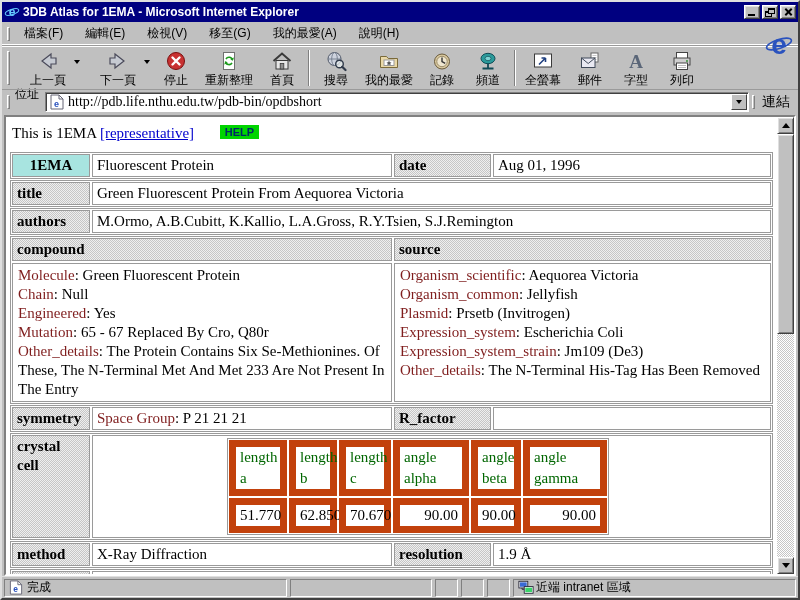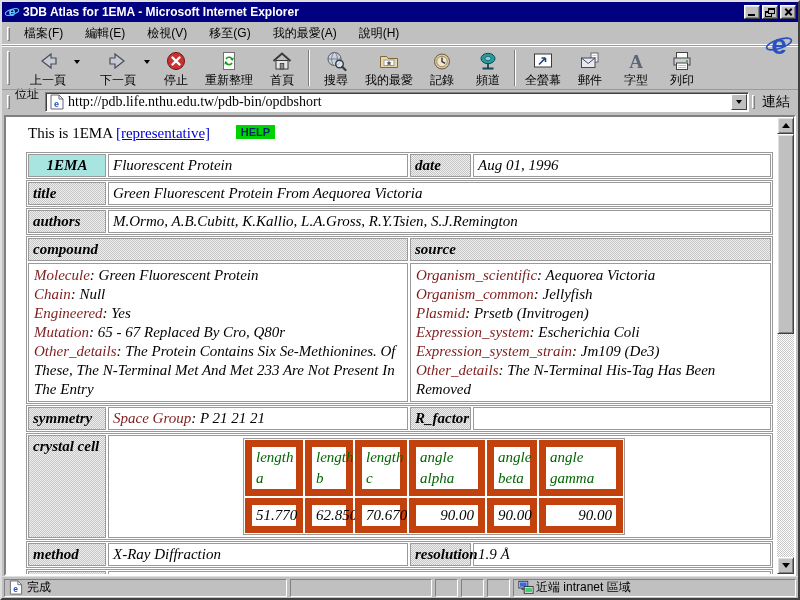--- a/index.html
+++ b/index.html
@@ -61,41 +61,41 @@
   .aurl { font-family:"Liberation Serif", serif; font-size:14px; color:#000; flex:1;
           white-space:nowrap; overflow:hidden; }
   .adrop { width:16px; height:16px; background:#c0c0c0; border:1px solid;
            border-color:#fff #404040 #404040 #fff; display:flex; align-items:center;
            justify-content:center; margin:0 1px; cursor:pointer; flex:none; }
   .alinks { font-size:14px; margin:0 4px; }
 
   
   .viewport { flex:1; display:flex; margin:0 2px; border:2px solid;
               border-color:#808080 #fff #fff #808080; overflow:hidden; background:#fff; }
-  .page { flex:1; background:#fff; overflow:hidden; padding:6px 4px 0 20px;
+  .page { flex:1; background:#fff; overflow:hidden; padding:6px 4px 0 4px;
           font-family:"Liberation Serif", serif; font-size:15px; color:#000; }
 
   .intro { margin:2px 0 7px 2px; height:20px; }
   .intro a { color:#0000cc; }
   .helpbadge { display:inline-block; background:#00d400; color:#002a66; font-weight:bold;
                font-family:"Liberation Sans", sans-serif; font-size:11px; padding:1px 5px;
                margin-left:22px; vertical-align:2px; cursor:pointer; }
 
-  .tbl { border:1px solid #9a9a9a; padding:1px; margin-bottom:1px; background:#fff;font-style:italic; }
+  .tbl { border:1px solid #9a9a9a; padding:1px; margin-bottom:1px; background:#fff; }
   .row { display:flex; gap:2px; }
   .row + .row { margin-top:2px; }
   .cell { border:1px solid #9a9a9a; padding:1px 4px; line-height:19px; min-height:23px; }
   .hdr { font-weight:bold;
          background-image:conic-gradient(#efefef 0 25%, #c6c6c6 0 50%, #efefef 0 75%, #c6c6c6 0);
          background-size:2px 2px; }
   .idcell { background:#a8e4e0 !important; background-image:none !important;
             text-align:center; font-weight:bold; }
   .cA { width:78px; flex:none; }
   .cB { width:300px; flex:none; }
-  .cC { width:61px; flex:none; }
+  .cC { width:97px; flex:none; }
   .cD { flex:1; }
   .cAB { width:380px; flex:none; }
   .cCD { flex:1; }
   .cBCD { flex:1; }
   .key { color:#7f1d1d; }
   .ln { line-height:19px; }
   .detail { padding:2px 5px; }
 
   .itbl { display:inline-block; border:1px solid #9a9a9a; padding:1px; margin:1px 0 1px 130px;
           vertical-align:top; }

